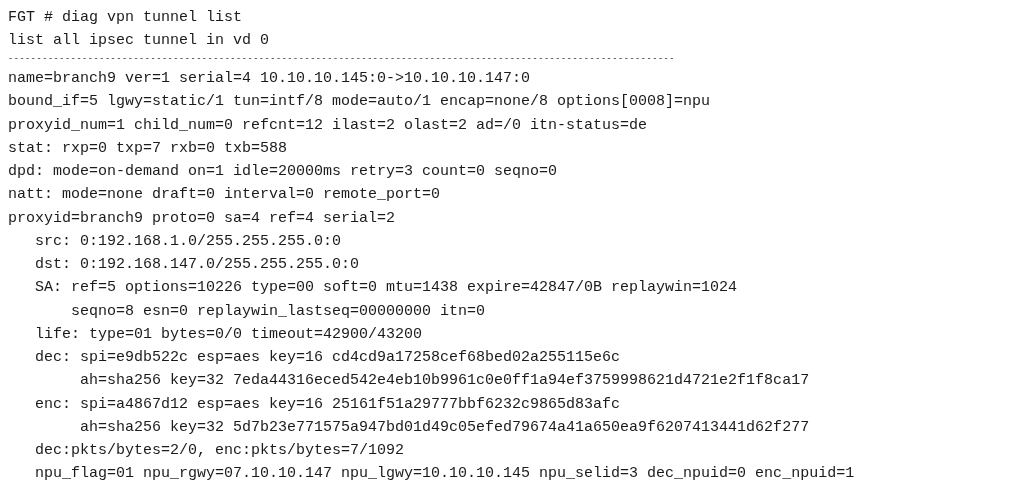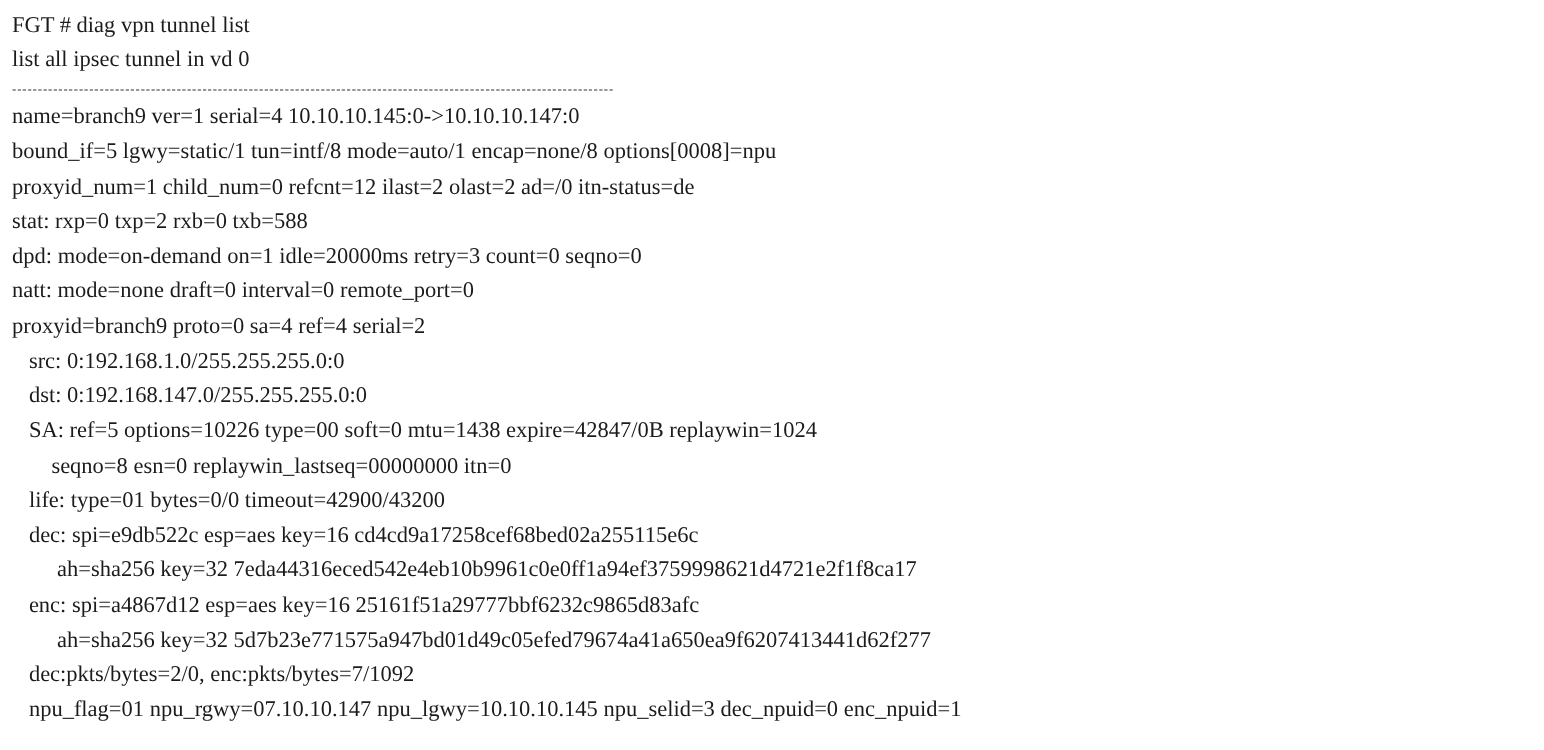--- a/index.html
+++ b/index.html
@@ -4,21 +4,21 @@
 <style>
   html, body {
     margin: 0;
     padding: 0;
     background: #ffffff;
     width: 1029px;
     height: 500px;
     overflow: hidden;
   }
   pre.terminal {
-    font-family: Liberation Serif, serif;
+    font-family: Liberation Mono, monospace;
     font-size: 15px;
     line-height: 1.55;
     color: #1b1b1b;
     margin: 6px 0 16px 8px;
     white-space: pre;
   }
   .sep {
     font-size: 8.5px;
     line-height: 1;
     letter-spacing: 0.6px;
@@ -28,21 +28,21 @@
   }
 </style>
 </head>
 <body>
 
 <pre class="terminal"><span>FGT # diag vpn tunnel list</span>
 <span>list all ipsec tunnel in vd 0</span>
 <span class="sep">---------------------------------------------------------------------------------------------------------------------</span><span>name=branch9 ver=1 serial=4 10.10.10.145:0-&gt;10.10.10.147:0</span>
 <span>bound_if=5 lgwy=static/1 tun=intf/8 mode=auto/1 encap=none/8 options[0008]=npu</span>
 <span>proxyid_num=1 child_num=0 refcnt=12 ilast=2 olast=2 ad=/0 itn-status=de</span>
-<span>stat: rxp=0 txp=2 rxb=0 txb=588</span>
+<span>stat: rxp=0 txp=7 rxb=0 txb=588</span>
 <span>dpd: mode=on-demand on=1 idle=20000ms retry=3 count=0 seqno=0</span>
 <span>natt: mode=none draft=0 interval=0 remote_port=0</span>
 <span>proxyid=branch9 proto=0 sa=4 ref=4 serial=2</span>
 <span>   src: 0:192.168.1.0/255.255.255.0:0</span>
 <span>   dst: 0:192.168.147.0/255.255.255.0:0</span>
 <span>   SA: ref=5 options=10226 type=00 soft=0 mtu=1438 expire=42847/0B replaywin=1024</span>
 <span>       seqno=8 esn=0 replaywin_lastseq=00000000 itn=0</span>
 <span>   life: type=01 bytes=0/0 timeout=42900/43200</span>
 <span>   dec: spi=e9db522c esp=aes key=16 cd4cd9a17258cef68bed02a255115e6c</span>
 <span>        ah=sha256 key=32 7eda44316eced542e4eb10b9961c0e0ff1a94ef3759998621d4721e2f1f8ca17</span>

